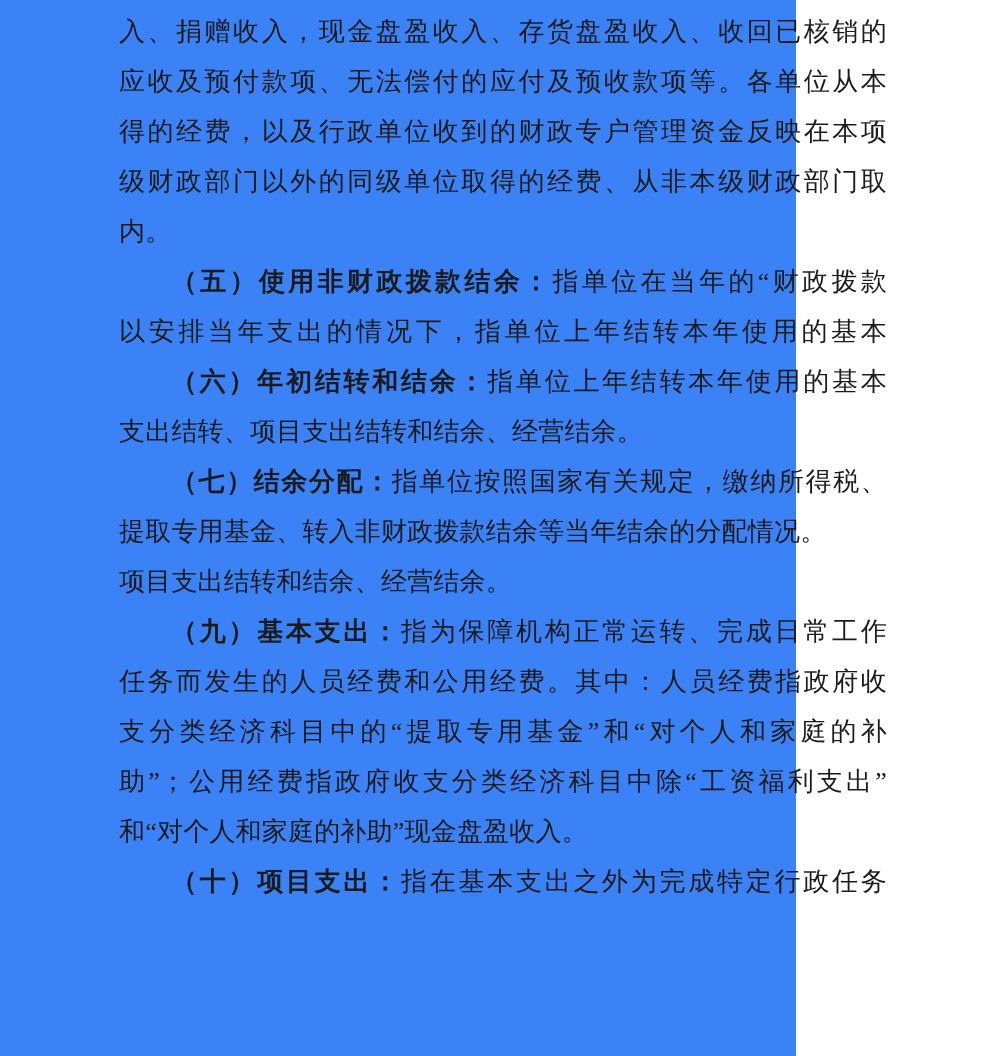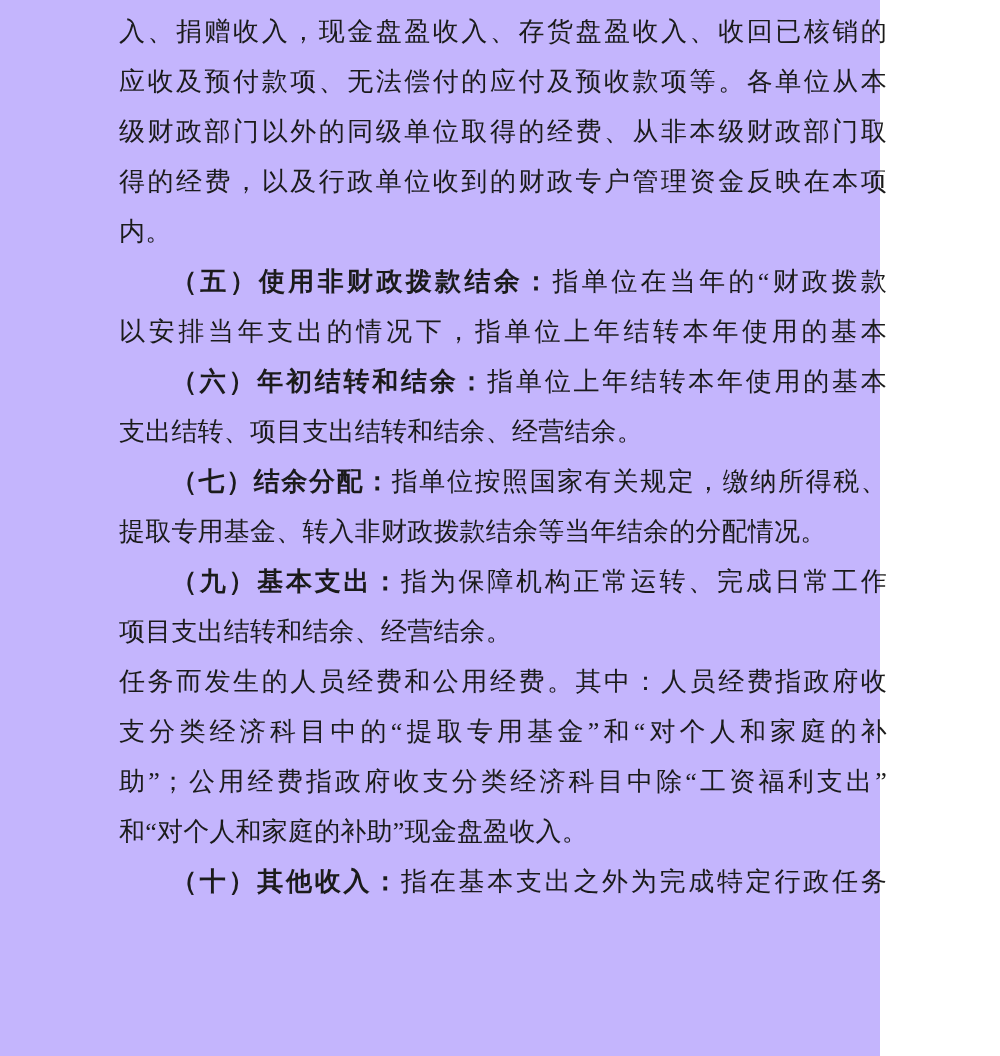--- a/index.html
+++ b/index.html
@@ -10,23 +10,23 @@
   body {
     position: relative;
     width: 1000px;
     height: 1056px;
     overflow: hidden;
     font-family: "Liberation Serif", "DejaVu Serif", serif;
   }
   .page {
     position: absolute;
     left: 0; top: 0;
-    width: 880px;
+    width: 796px;
     height: 1056px;
-    background: #c4b5fd;
+    background: #3b82f6;
   }
   .text-block {
     position: absolute;
     left: 119px;
     top: 7px;
     width: 768px;
     font-size: 26px;
     color: #1b1b1b;
     letter-spacing: 0.2px;
   }
@@ -47,30 +47,30 @@
     font-weight: 700;
   }
 </style>
 </head>
 <body>
 
 <div class="page">
   <div class="text-block" id="text-block" style="color: rgb(27, 27, 27);">
       <div class="text-line justify"><span class="seg-regular">入、捐赠收入，现金盘盈收入、存货盘盈收入、收回已核销的</span></div>
       <div class="text-line justify"><span class="seg-regular">应收及预付款项、无法偿付的应付及预收款项等。各单位从本</span></div>
+      <div class="text-line justify"><span class="seg-regular">得的经费，以及行政单位收到的财政专户管理资金反映在本项</span></div>
       <div class="text-line justify"><span class="seg-regular">级财政部门以外的同级单位取得的经费、从非本级财政部门取</span></div>
-      <div class="text-line justify"><span class="seg-regular">得的经费，以及行政单位收到的财政专户管理资金反映在本项</span></div>
       <div class="text-line"><span class="seg-regular">内。</span></div>
       <div class="text-line justify indent"><span class="seg-bold">（五）使用非财政拨款结余：</span><span class="seg-regular">指单位在当年的“财政拨款</span></div>
       <div class="text-line justify"><span class="seg-regular">以安排当年支出的情况下，指单位上年结转本年使用的基本</span></div>
       <div class="text-line justify indent"><span class="seg-bold">（六）年初结转和结余：</span><span class="seg-regular">指单位上年结转本年使用的基本</span></div>
       <div class="text-line"><span class="seg-regular">支出结转、项目支出结转和结余、经营结余。</span></div>
       <div class="text-line justify indent"><span class="seg-bold">（七）结余分配：</span><span class="seg-regular">指单位按照国家有关规定，缴纳所得税、</span></div>
       <div class="text-line"><span class="seg-regular">提取专用基金、转入非财政拨款结余等当年结余的分配情况。</span></div>
+      <div class="text-line"><span class="seg-regular">项目支出结转和结余、经营结余。</span></div>
       <div class="text-line justify indent"><span class="seg-bold">（九）基本支出：</span><span class="seg-regular">指为保障机构正常运转、完成日常工作</span></div>
-      <div class="text-line"><span class="seg-regular">项目支出结转和结余、经营结余。</span></div>
       <div class="text-line justify"><span class="seg-regular">任务而发生的人员经费和公用经费。其中：人员经费指政府收</span></div>
       <div class="text-line justify"><span class="seg-regular">支分类经济科目中的“提取专用基金”和“对个人和家庭的补</span></div>
       <div class="text-line justify"><span class="seg-regular">助”；公用经费指政府收支分类经济科目中除“工资福利支出”</span></div>
       <div class="text-line"><span class="seg-regular">和“对个人和家庭的补助”现金盘盈收入。</span></div>
-      <div class="text-line justify indent"><span class="seg-bold">（十）其他收入：</span><span class="seg-regular">指在基本支出之外为完成特定行政任务</span></div>
+      <div class="text-line justify indent"><span class="seg-bold">（十）项目支出：</span><span class="seg-regular">指在基本支出之外为完成特定行政任务</span></div>
     </div>
 </div>
 
 </body></html>

